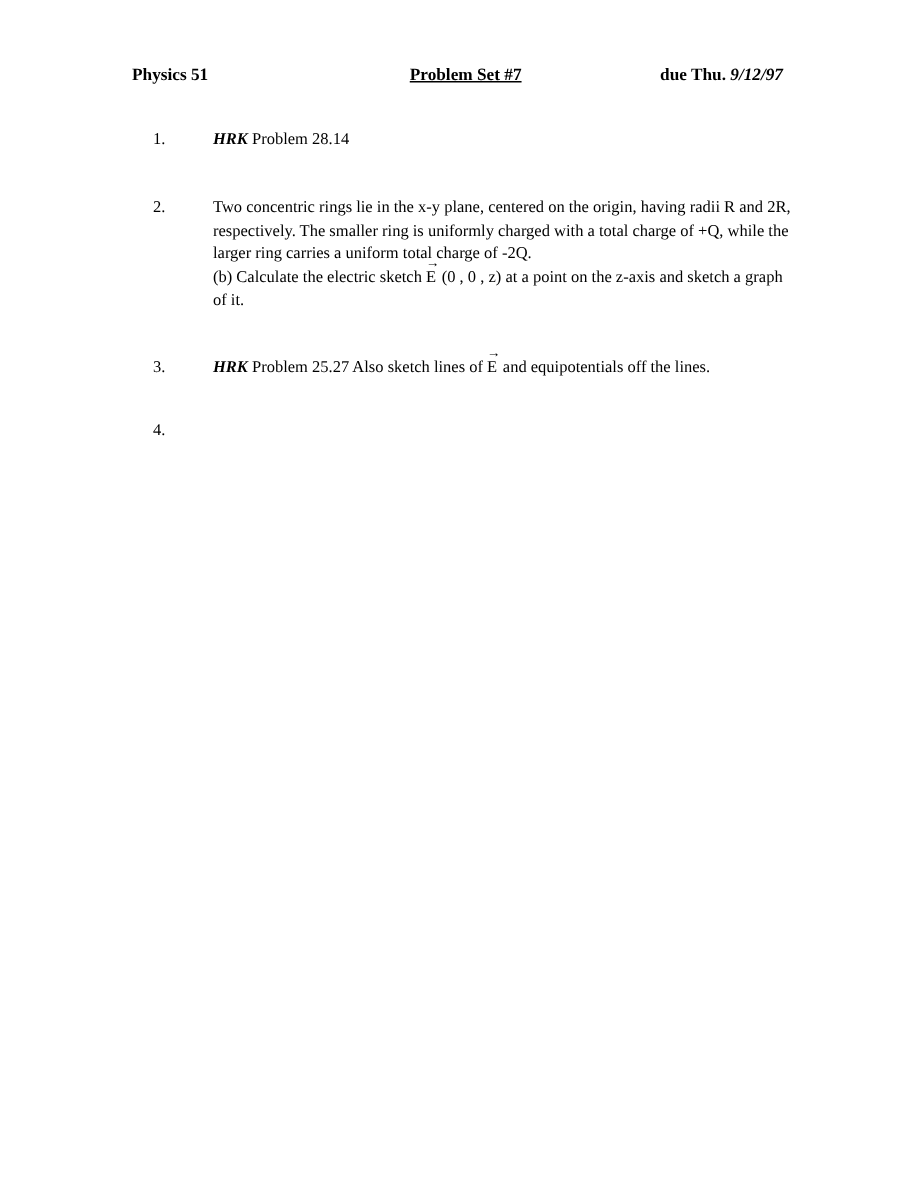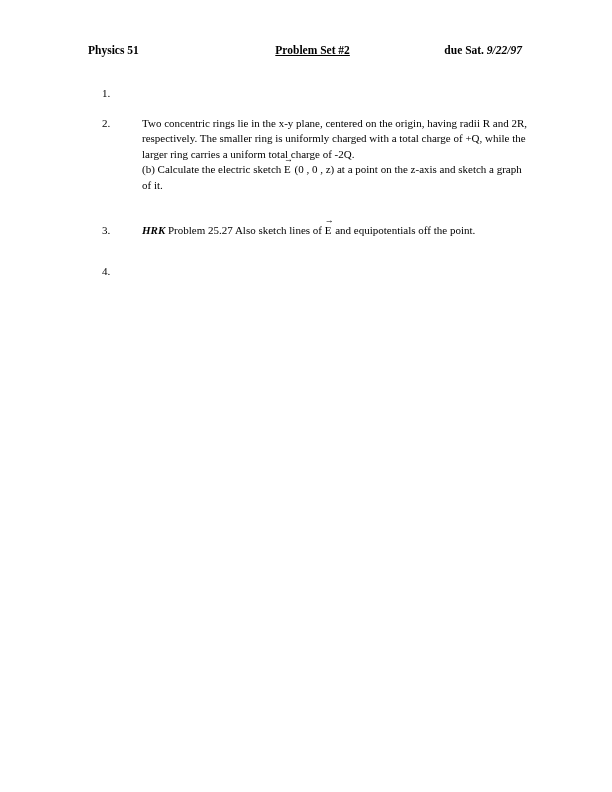--- a/index.html
+++ b/index.html
@@ -101,42 +101,45 @@
   .p2-gap { margin-bottom: 30px; }
   .p3-gap { margin-bottom: 26px; }
 </style>
 </head>
 <body>
 
 <div class="page">
 
   <div class="header">
     <span class="course">Physics 51</span>
-    <span class="title">Problem Set #2</span>
-    <span class="due"><span class="plain">due Sat. </span><span>9/22/97</span></span>
+    <span class="title">Problem Set #7</span>
+    <span class="due"><span class="plain">due Thu. </span><span>9/12/97</span></span>
   </div>
 
   <div class="problems">
 
     <div class="problem p1-gap">
       <span class="num">1.</span>
+      <div class="body">
+        <span class="hrk">HRK</span><span> Problem 28.14</span>
+      </div>
     </div>
 
     <div class="problem p2-gap">
       <span class="num">2.</span>
       <div class="body">
         <div>Two concentric rings lie in the x-y plane, centered on the origin, having radii R and 2R, respectively.  The smaller ring is uniformly charged with a total charge of +Q, while the larger ring carries a uniform total charge of -2Q.</div>
         <div class="part"><span>(b)   Calculate the electric sketch </span><span class="vec"><span class="arrow">→</span><span>E</span></span><span> (0 , 0 , z) at a point on the z-axis and sketch a graph of it.</span></div>
       </div>
     </div>
 
     <div class="problem p3-gap">
       <span class="num">3.</span>
       <div class="body">
-        <span class="hrk">HRK</span><span> Problem 25.27  Also sketch lines of </span><span class="vec"><span class="arrow">→</span><span>E</span></span><span> and equipotentials off the point.</span>
+        <span class="hrk">HRK</span><span> Problem 25.27  Also sketch lines of </span><span class="vec"><span class="arrow">→</span><span>E</span></span><span> and equipotentials off the lines.</span>
       </div>
     </div>
 
     <div class="problem">
       <span class="num">4.</span>
     </div>
 
   </div>
 </div>
 

